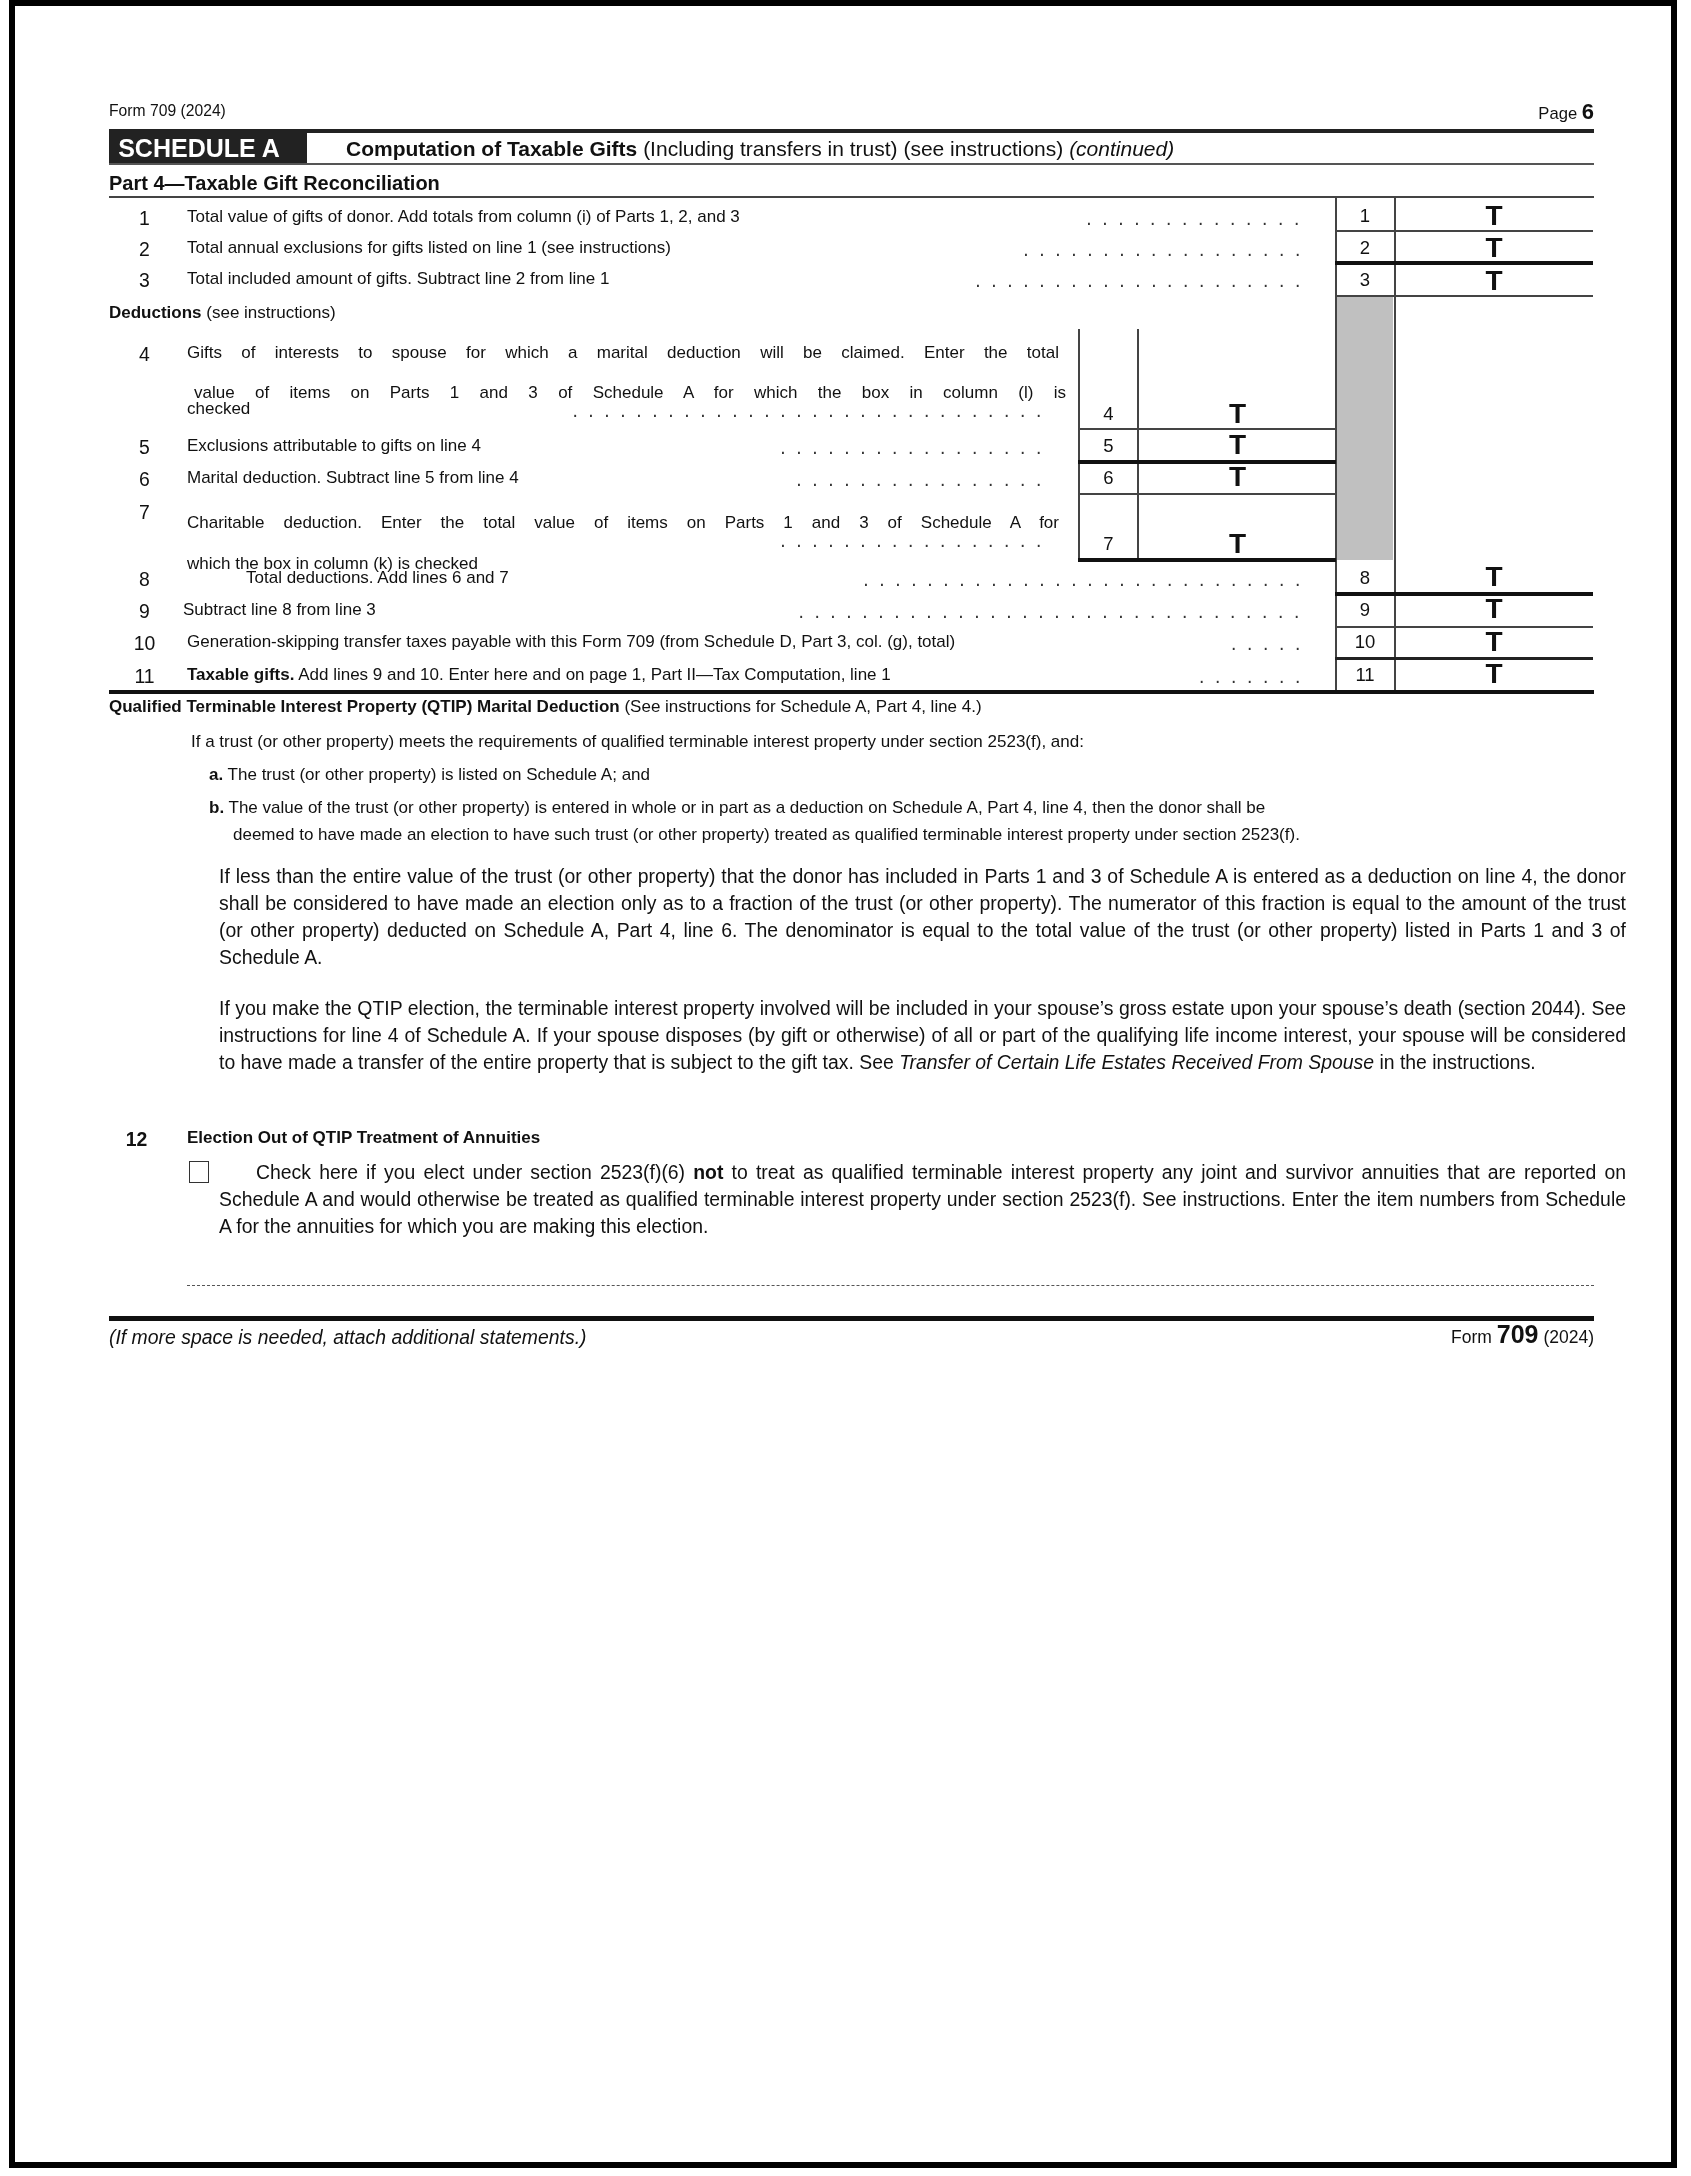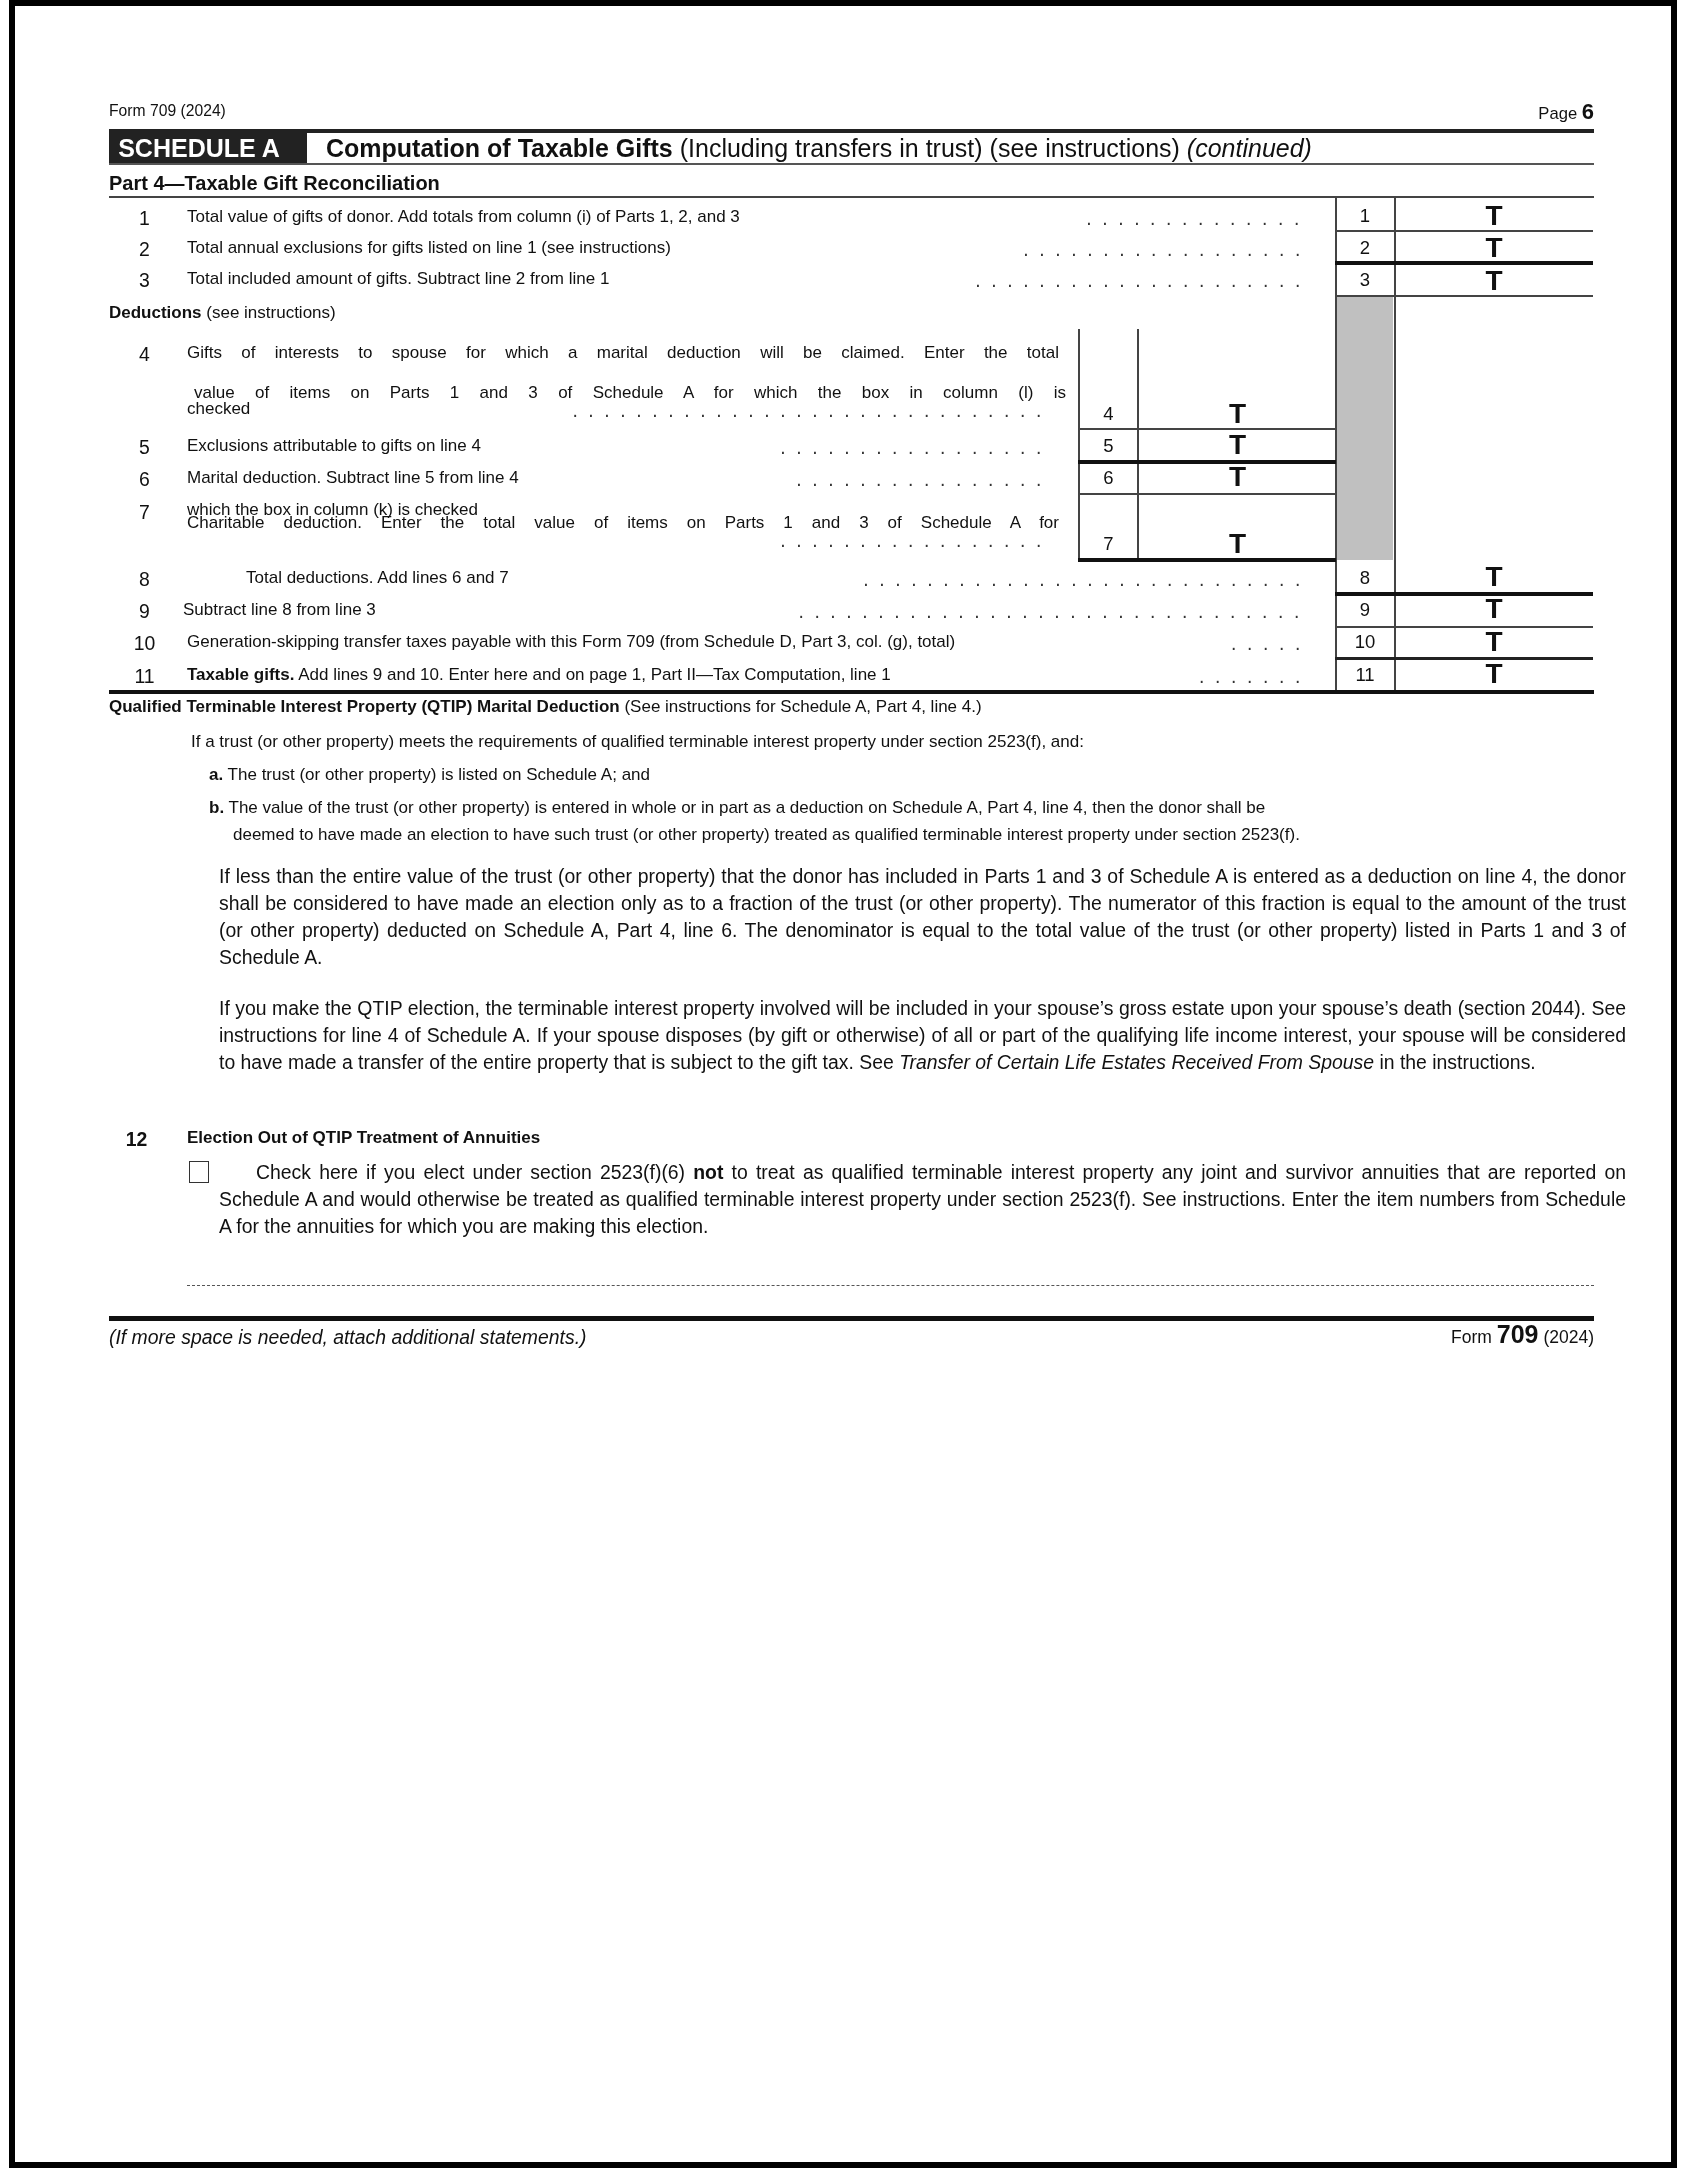--- a/index.html
+++ b/index.html
@@ -7,21 +7,21 @@
          font-family: "Liberation Sans", sans-serif; color: #111; }
   .frame { position: absolute; left: 9.2px; top: 0; width: 1668px; height: 2168px;
            border: 6.5px solid #000; box-sizing: border-box; }
   .abs { position: absolute; white-space: nowrap; }
   .hdr-form { left: 109px; top: 102px; font-size: 15.7px; }
   .hdr-page { left: 1514px; top: 99px; width: 80px; text-align: right; font-size: 16.6px; }
   .hdr-page b { font-size: 22px; }
   .rule { position: absolute; background: #222; }
   .sched-tag { left: 109px; top: 133px; height: 31px; width: 198px; background: #222; color: #fff;
                font-weight: bold; font-size: 25px; line-height: 31px; padding-left: 9.2px; box-sizing: border-box; }
-  .sched-title { left: 326px; top: 133px; font-size: 25px; line-height: 31px; }
+  .sched-title { left: 346px; top: 133px; font-size: 21px; line-height: 31px; }
   .sched-title b { font-weight: bold; }
   .sched-title i { font-style: italic; }
   .part-title { left: 109px; top: 170px; font-size: 20px; font-weight: bold; line-height: 26px; }
   .rownum { position: absolute; font-size: 19.4px; width: 37px; text-align: center; }
   .rowtxt { position: absolute; font-size: 17px; white-space: nowrap; }
   .rowtxt b { font-weight: bold; }
   .dots { position: absolute; font-size: 19.4px; letter-spacing: 10.6px; color: #333; white-space: nowrap; overflow: hidden; text-align: right; }
   .lnbox { position: absolute; font-size: 18.5px; text-align: center; box-sizing: border-box; }
   .tglyph { position: absolute; font-size: 28px; font-weight: bold; text-align: center; line-height: 28px; }
   .vline { position: absolute; width: 1.8px; background: #444; }
@@ -105,21 +105,21 @@
 <div class="tglyph" style="left:1139px; top:431px; width:197px;">T</div>
 
 <div class="rownum" style="left:126px; top:468px;">6</div>
 <div class="rowtxt" style="left:187px; top:468px;">Marital deduction. Subtract line 5 from line 4</div>
 <div class="dots" style="left:637px; top:468px; width:415px;">................</div>
 <div class="lnbox" style="left:1080px; top:467px; width:57px;">6</div>
 <div class="tglyph" style="left:1139px; top:463px; width:197px;">T</div>
 
 <div class="rownum" style="left:126px; top:501px;">7</div>
 <div class="rowtxt" style="left:187px; top:513px; width:872px; text-align:justify; text-align-last:justify;">Charitable deduction. Enter the total value of items on Parts 1 and 3 of Schedule A for</div>
-<div class="rowtxt" style="left:187px; top:500px;">which the box in column (k) is checked</div>
+<div class="rowtxt" style="left:187px; top:554px;">which the box in column (k) is checked</div>
 <div class="dots" style="left:600px; top:529px; width:452px;">.................</div>
 <div class="lnbox" style="left:1080px; top:533px; width:57px;">7</div>
 <div class="tglyph" style="left:1139px; top:530px; width:197px;">T</div>
 
 <div class="hthick" style="left:1335px; top:592px; width:258px;"></div>
 <div class="hline" style="left:1335px; top:626px; width:258px;"></div>
 <div class="hline" style="left:1335px; top:657px; width:258px; height:2.8px; background:#222;"></div>
 <div class="hthick" style="left:109px; top:690px; width:1485px;"></div>
 
 <div class="rownum" style="left:126px; top:568px;">8</div>

